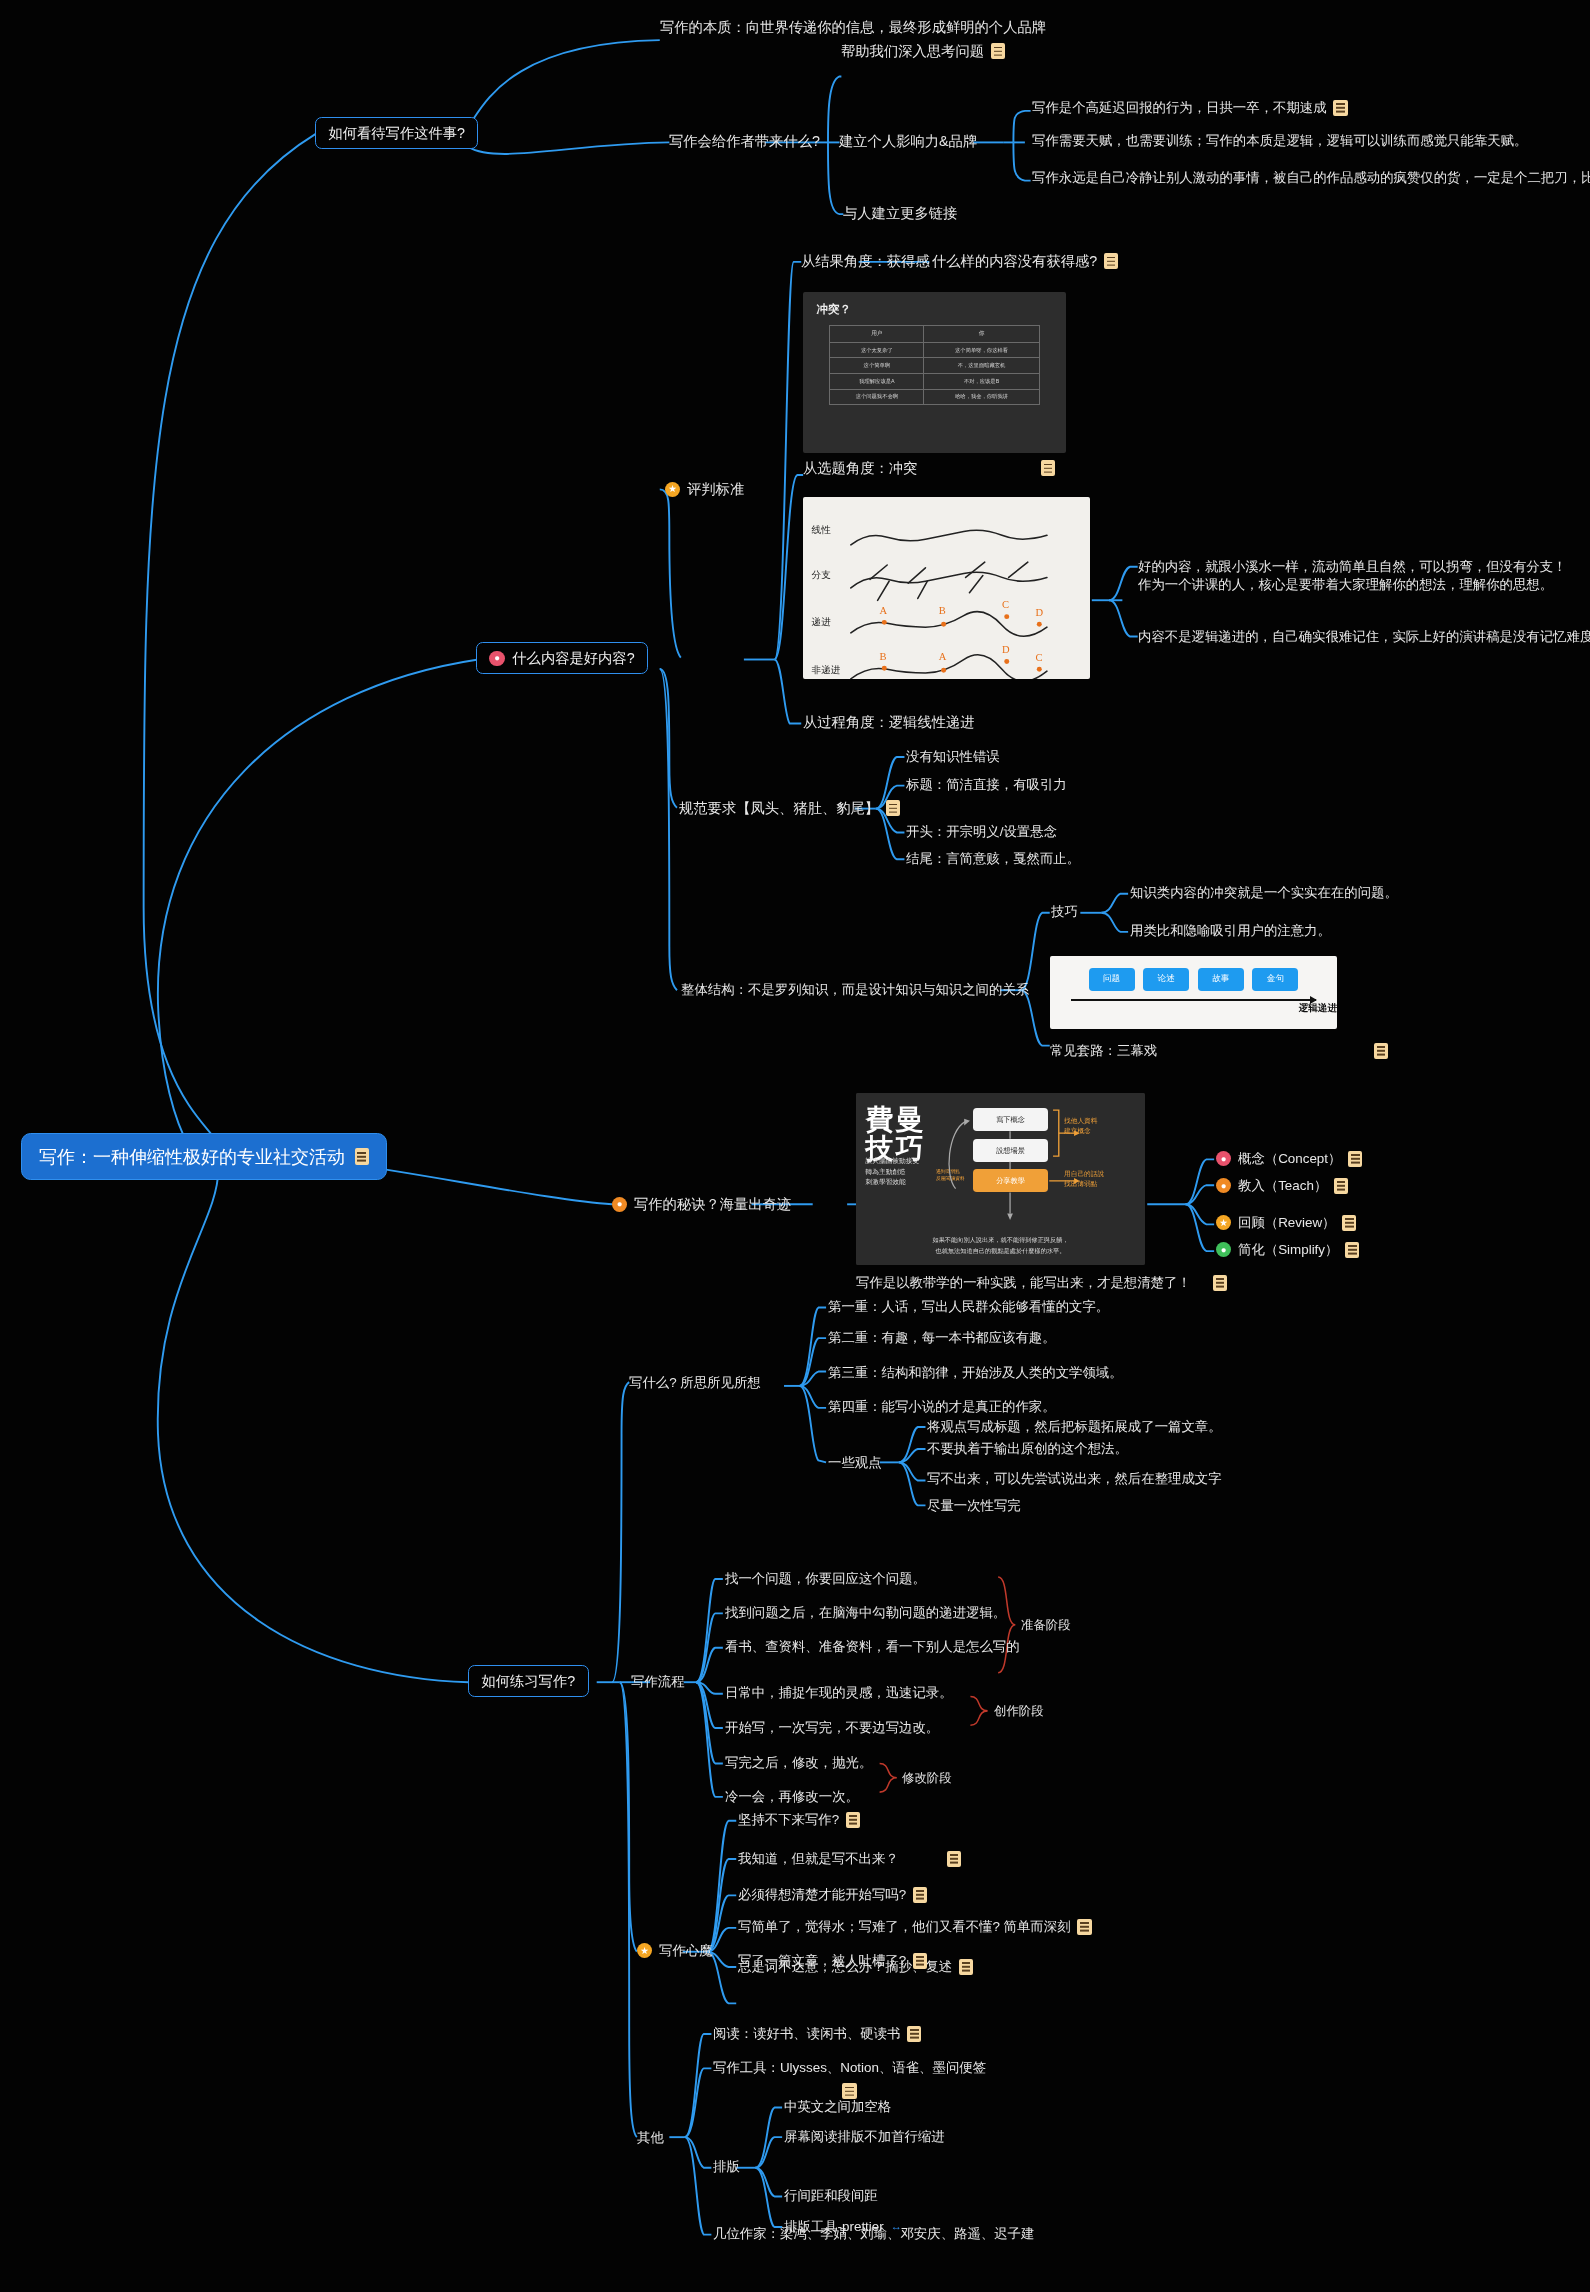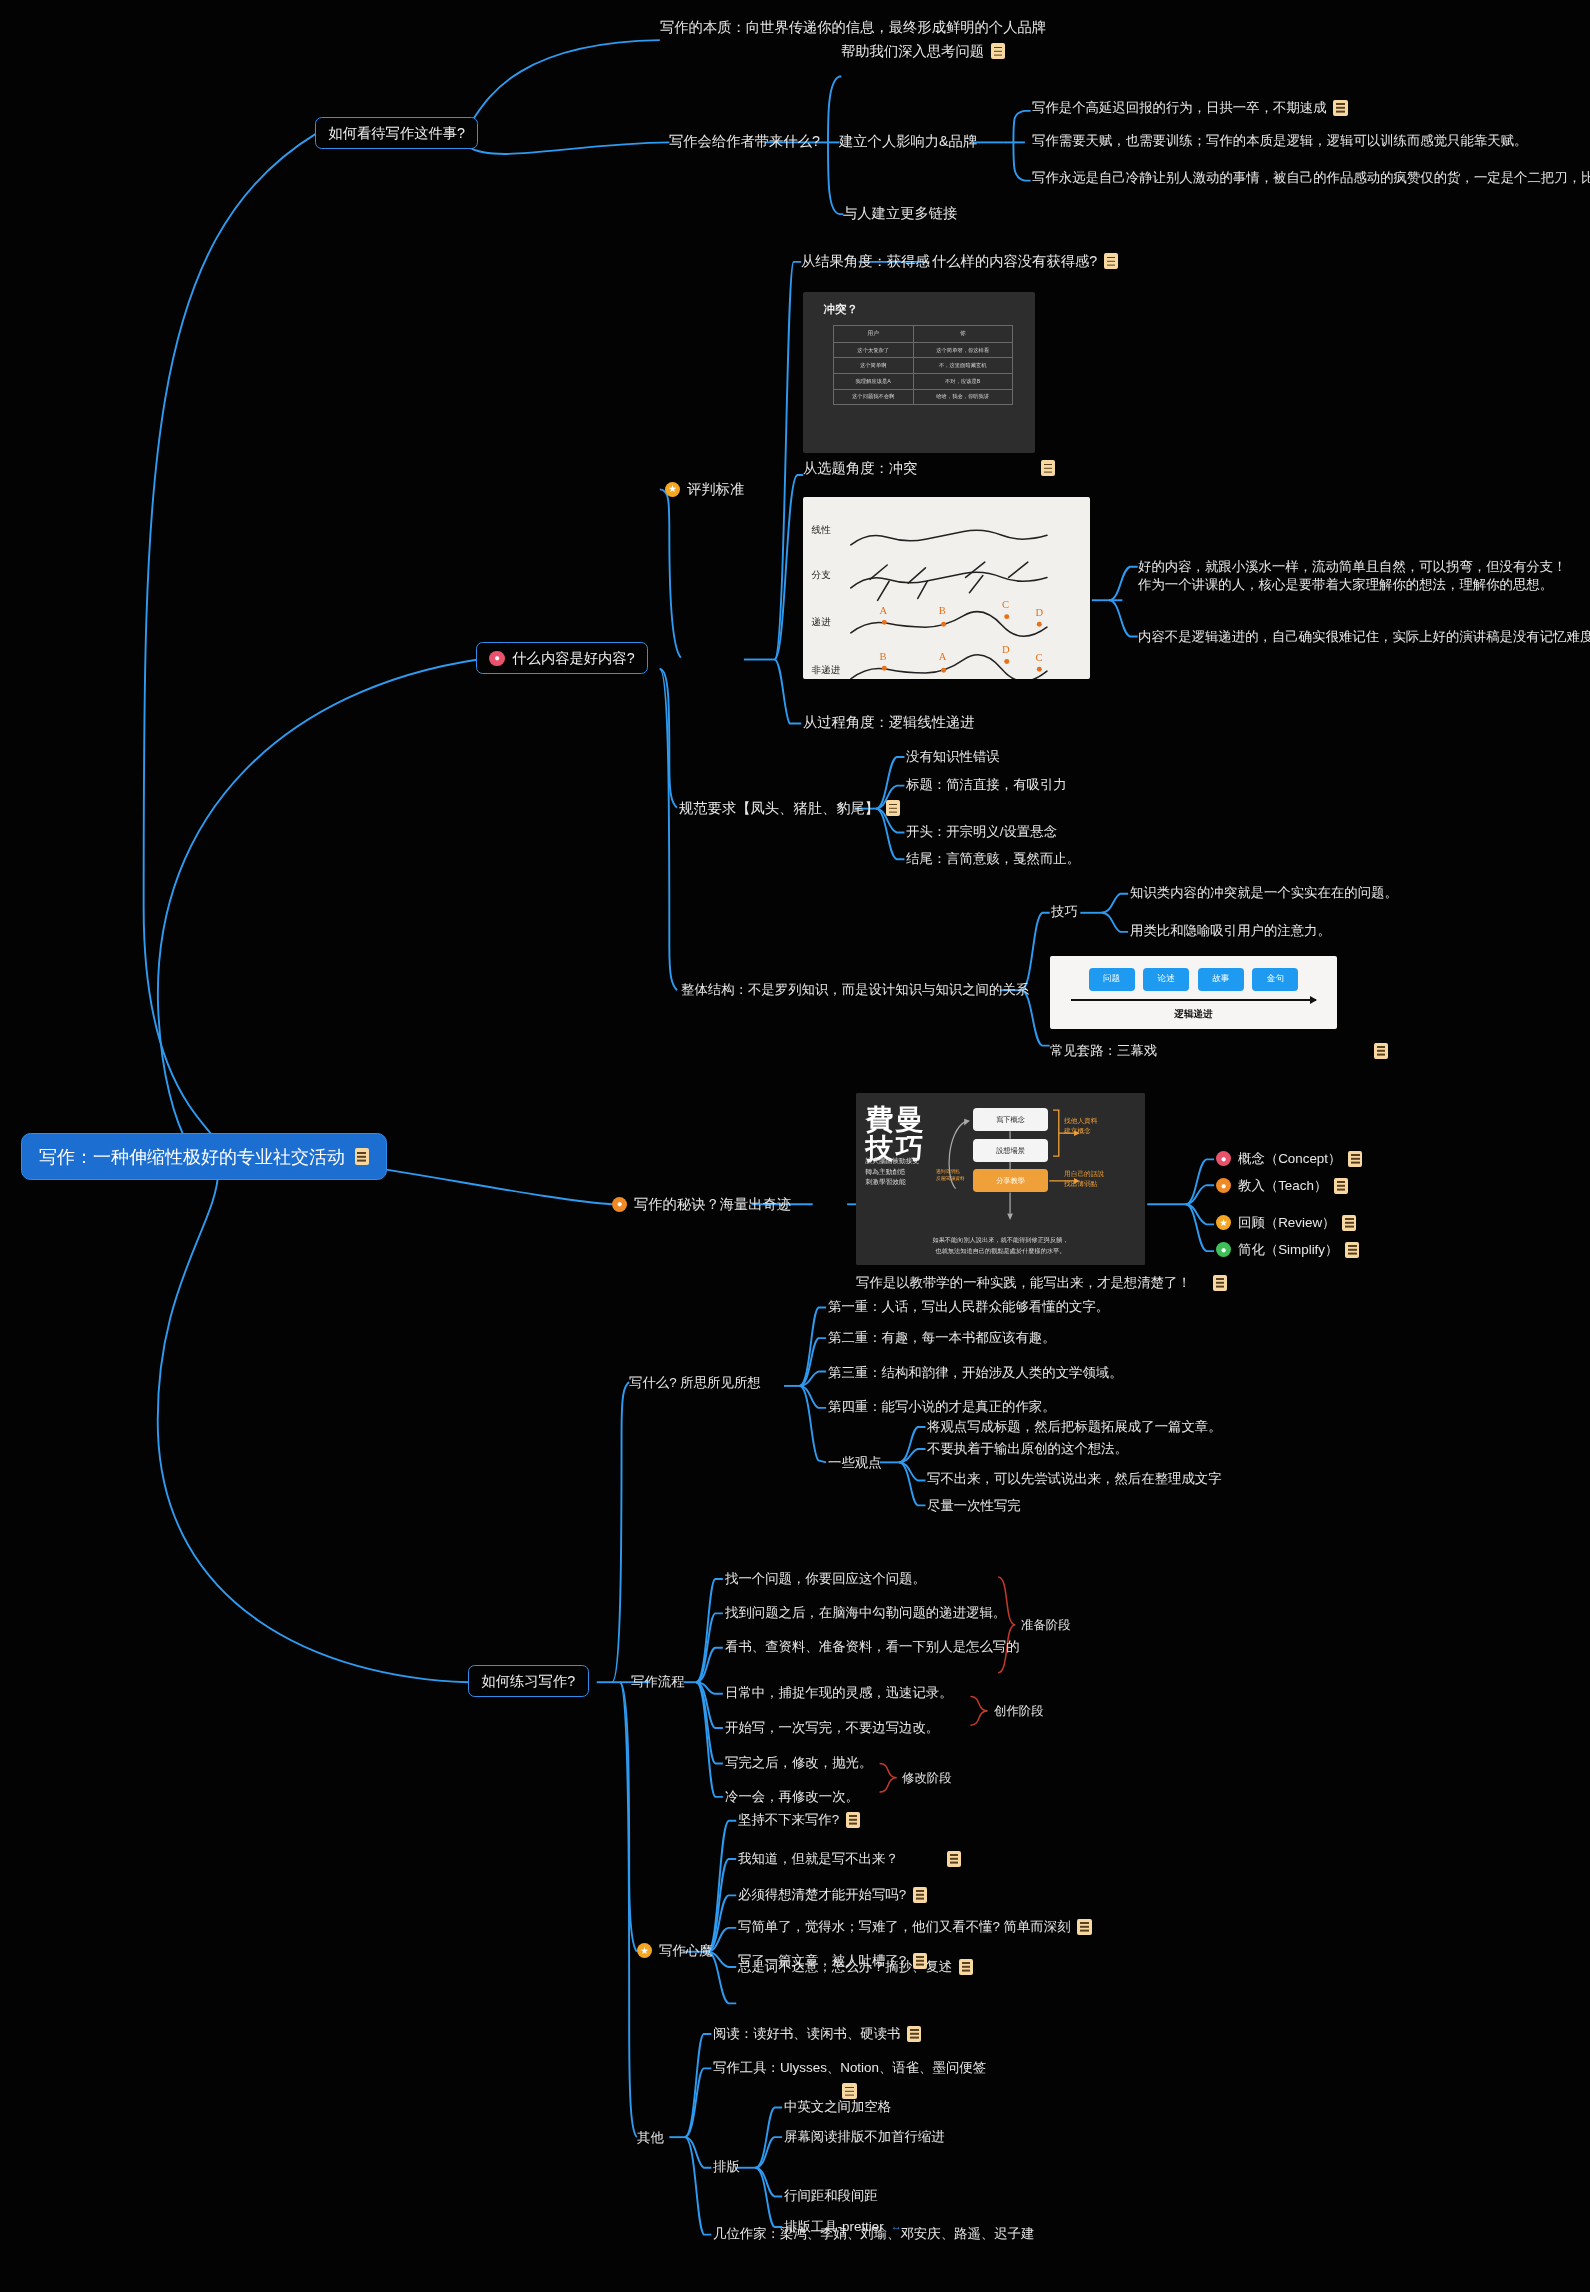--- a/index.html
+++ b/index.html
@@ -125,21 +125,21 @@
     background: #1e9bf0; color: #fff; font-size: 8.6px;
     border-radius: 3.8px; padding: 5.7px 0; width: 46px; text-align: center;
   }
   .arrowline { position: relative; margin: 8.6px 21px 0 21px; height: 1.9px; background: #111; }
   .arrowline::after {
     content: ""; position: absolute; right: -1px; top: -3.8px;
     border-left: 7.6px solid #111;
     border-top: 4.8px solid transparent;
     border-bottom: 4.8px solid transparent;
   }
-  .logic-cap { text-align: center; color: #111; font-size: 9.6px; margin-top: 7px; font-weight: bold; }
+  .logic-cap { text-align: right; color: #111; font-size: 9.6px; margin-top: 1px; font-weight: bold; }
 
   
   .fey { background: #2b2b2b; width: 100%; height: 100%; position: relative; }
   .fey-title {
     position: absolute; left: 9.6px; top: 11.5px;
     color: #fff; font-size: 28px; font-weight: bold;
     font-family: "Liberation Serif", serif; line-height: 1.05;
     letter-spacing: 1.9px;
   }
   .fey-sub {
@@ -350,21 +350,21 @@
 
   <div class="node" style="left:801px; top:252px;">
     <span>从结果角度：获得感</span>
   </div>
 
   <div class="node" style="left:932px; top:252px;">
     <span>什么样的内容没有获得感?</span>
     <span class="note-icon"></span>
   </div>
 
-  <div class="imgcard" style="left:803px; top:292px; width:232px; height:161px;padding-left:7px;">
+  <div class="imgcard" style="left:803px; top:292px; width:263px; height:161px;">
     <div class="conflict-title">冲突？</div>
     <table class="conflict">
       <tbody>
           <tr>
         <th>用户</th>
         <th>你</th>
       </tr>
       <tr>
         <td>这个太复杂了</td>
         <td>这个简单呀，你这样看</td>

